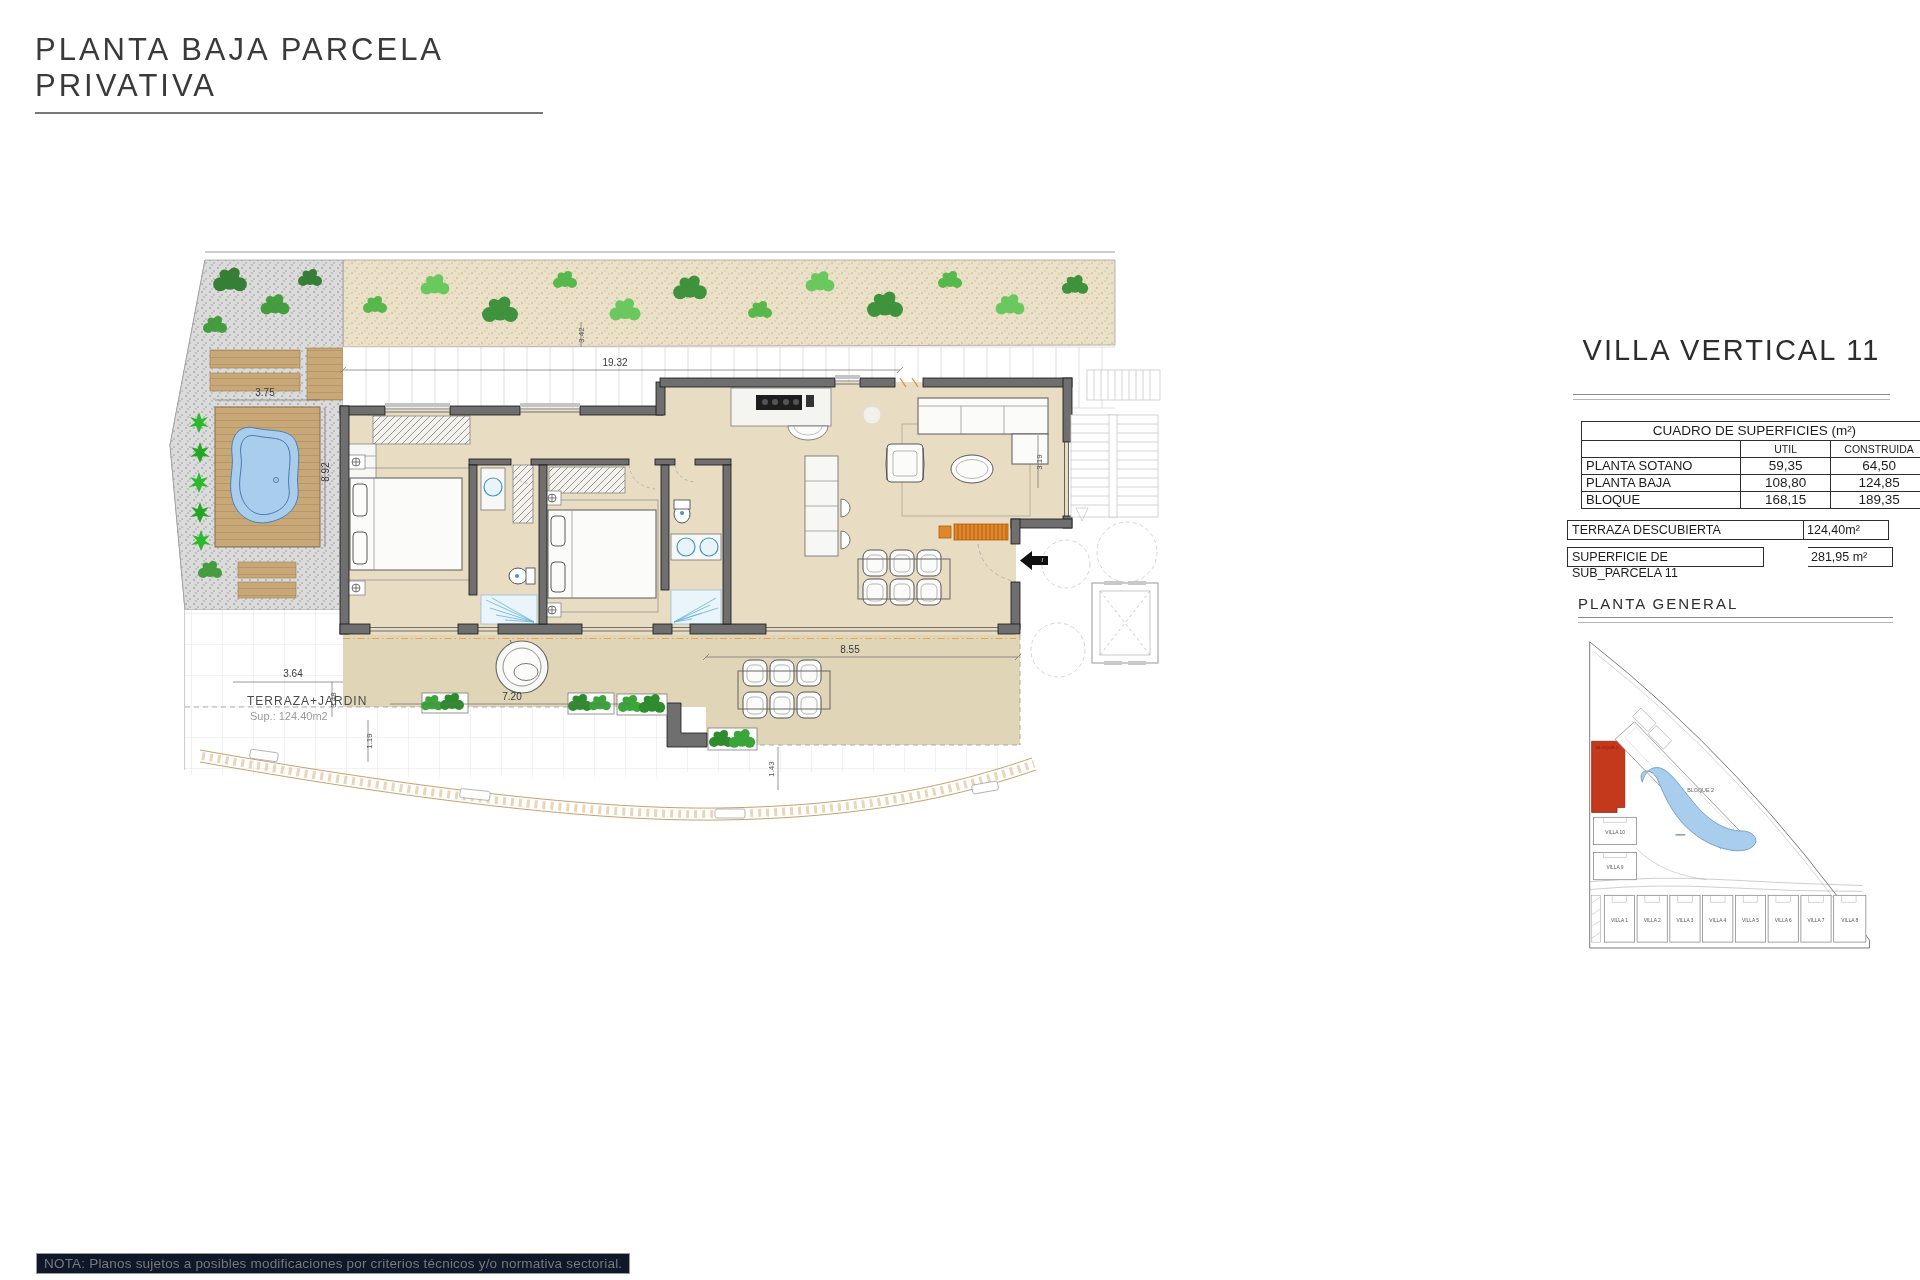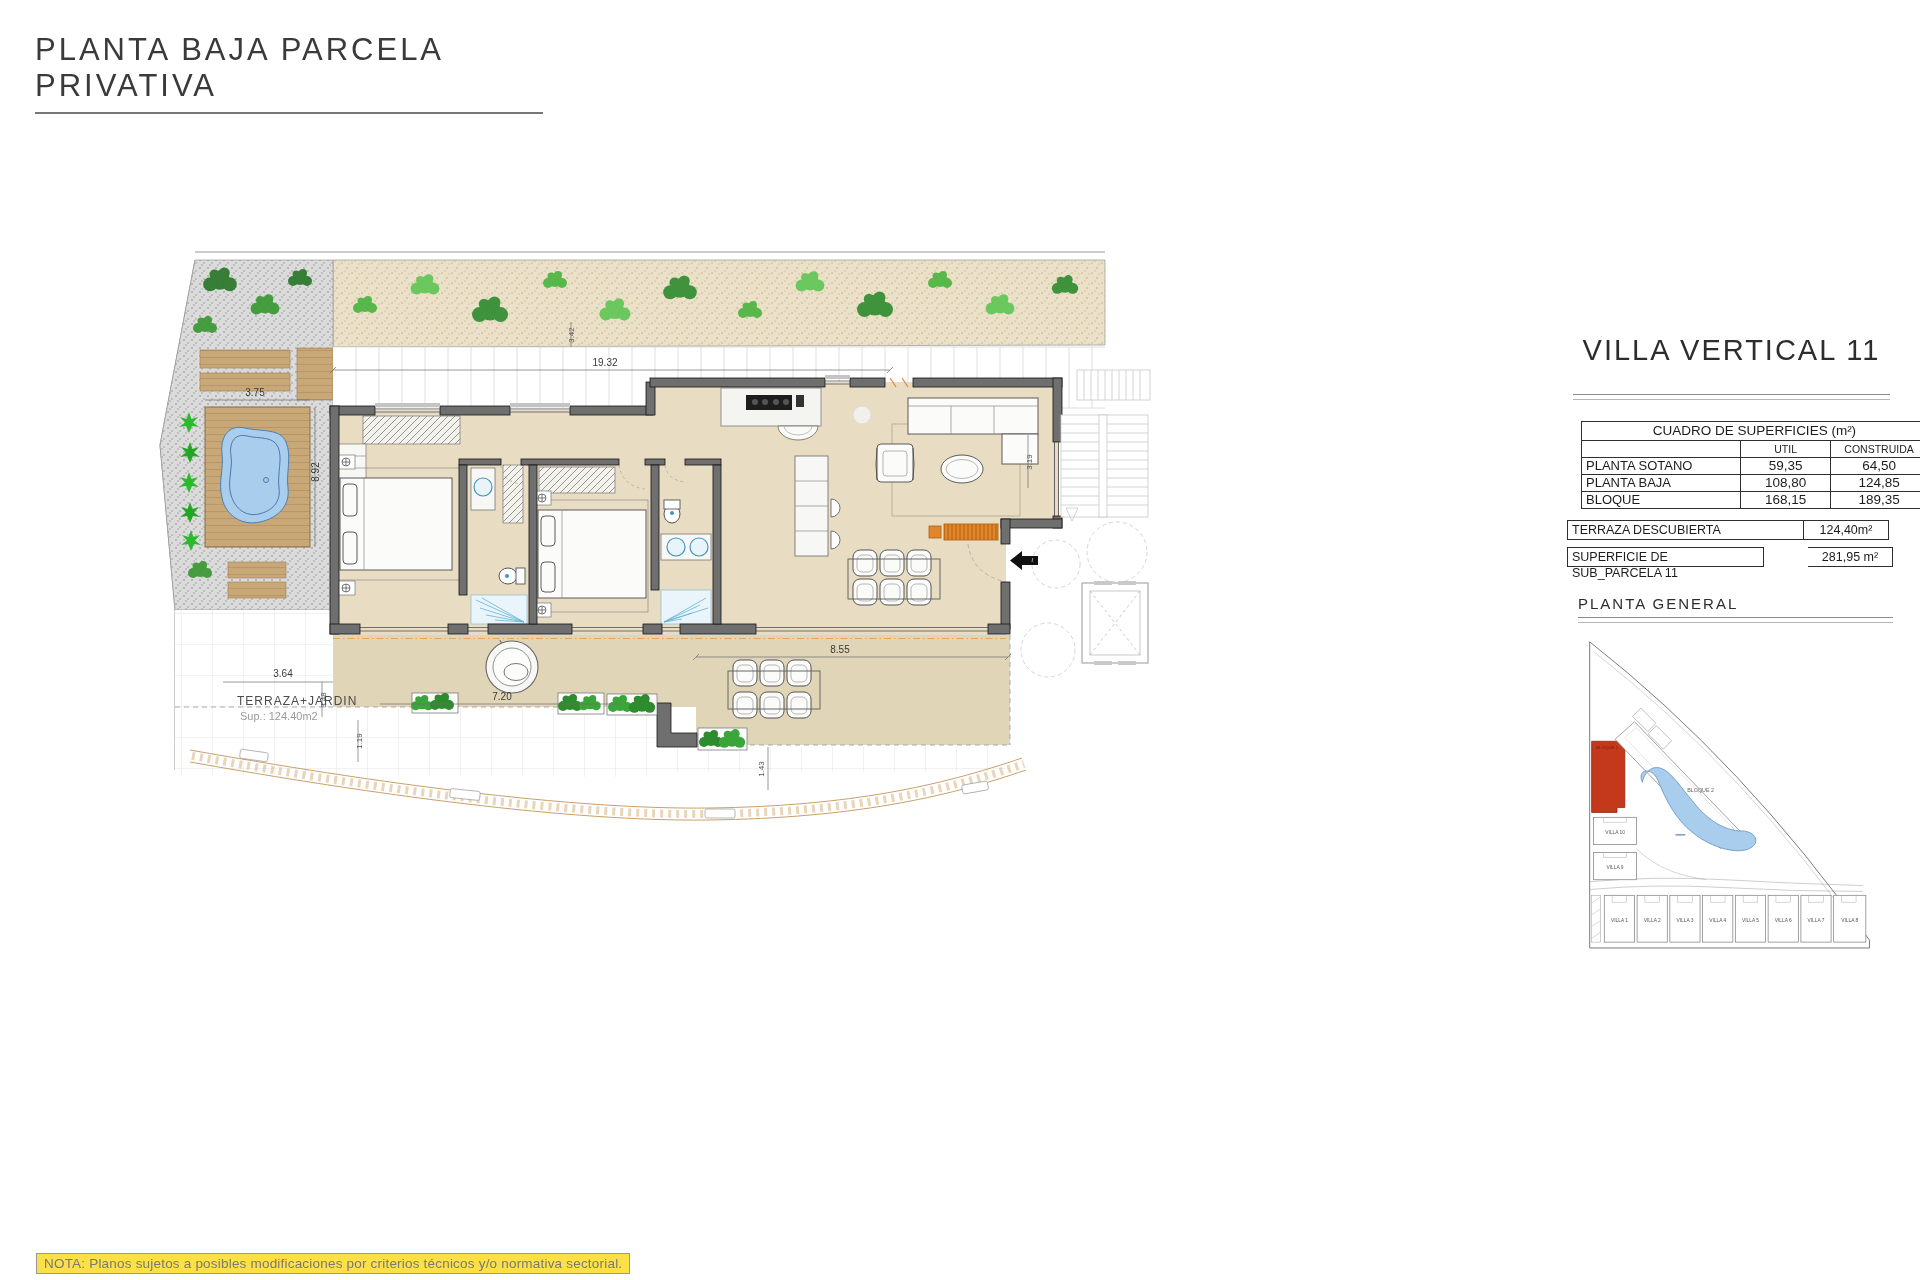--- a/index.html
+++ b/index.html
@@ -17,30 +17,30 @@
   .pg-line{left:1578px;top:617px;width:315px;}
   table.surf{left:1573px;top:421px;width:347px;border-collapse:collapse;position:absolute;
              font-size:13px;color:#1c1c1c;margin-left:8px;}
   table.surf td{border:1.5px solid #2e2e2e;padding:0 4px;height:16px;line-height:16px;}
   table.surf .tt{text-align:center;font-size:13.5px;height:18px;}
   table.surf .hh{text-align:center;font-size:10.5px;color:#222;}
   table.surf .num{text-align:center;font-size:13.5px;}
   .rowbox{position:absolute;display:flex;font-size:12.5px;color:#1c1c1c;}
   .rowbox .lab{border:1.5px solid #2e2e2e;flex:1;padding:1px 4px;height:16px;line-height:16px;}
   .rowbox .val{border:1.5px solid #2e2e2e;border-left:none;width:78px;padding:1px 3px;
-               height:16px;line-height:16px;text-align:center;}
+               height:16px;line-height:16px;}
   .tbox{left:1567px;top:520px;width:322px;}
   .pbox{left:1567px;top:547px;width:326px;gap:44px;}
   .planta-general{left:1578px;top:595px;font-size:15px;letter-spacing:2px;color:#2d2d2d;}
   .site-map{left:1578px;top:626px;width:312px;height:330px;}
   
-  .plan{left:150px;top:210px;width:1250px;height:620px;}
+  .plan{left:160px;top:210px;width:1250px;height:620px;}
   
   .note{left:36px;top:1253px;border:1px solid #999;color:#787878;font-size:13.5px;
-        padding:2px 7px;letter-spacing:.2px;background:#fde047;}
+        padding:2px 7px;letter-spacing:.2px;background:#0f172a;}
   
   .wall{fill:#6f6f6f;stroke:#161616;stroke-width:.8;}
   .furn{fill:#fbfbfa;stroke:#5a5a5a;stroke-width:1;}
   .furnl{fill:none;stroke:#8a8a8a;stroke-width:.7;}
   .diml{stroke:#6f6f6f;stroke-width:.7;}
   .dimt{font-size:10px;fill:#3a3a3a;}
   .dimts{font-size:8px;fill:#555;}
   .gridln{stroke:#c9c9c9;stroke-width:.6;}
   .dash{stroke:#9a9a9a;stroke-width:.8;stroke-dasharray:5 4;fill:none;}
   .faint{stroke:#c9c9c9;stroke-width:.8;fill:none;}

